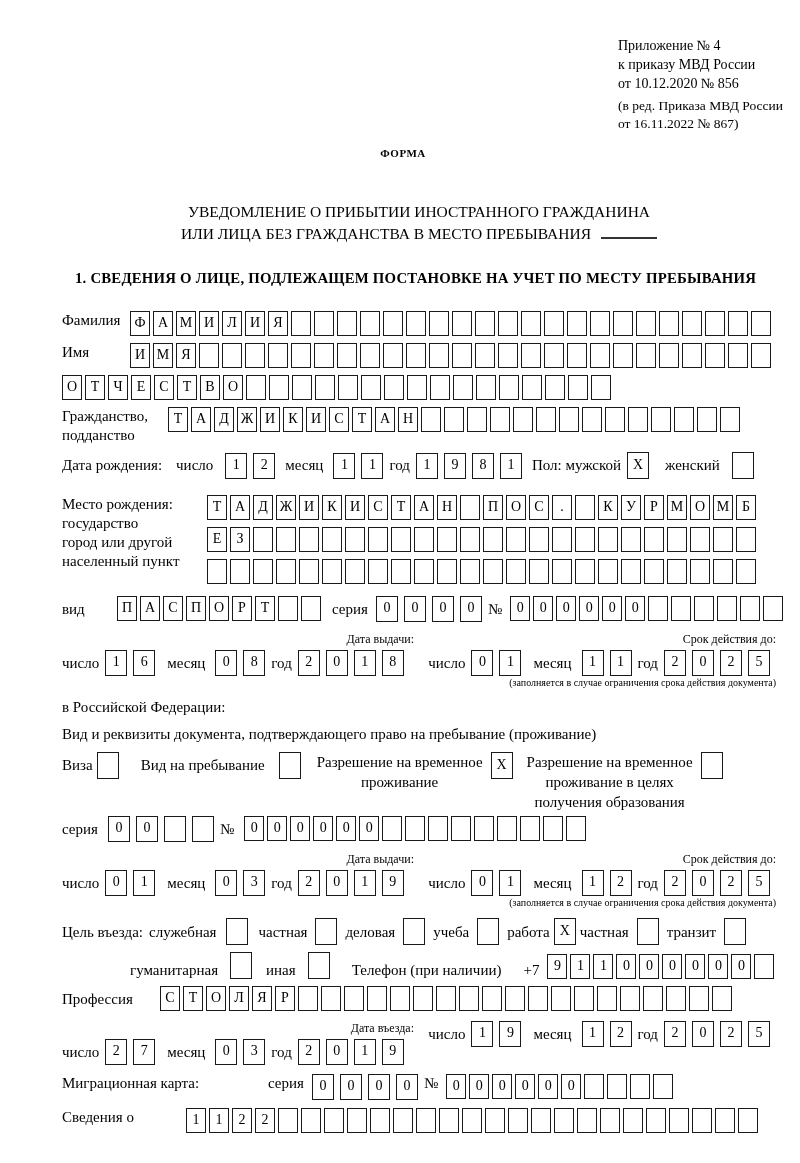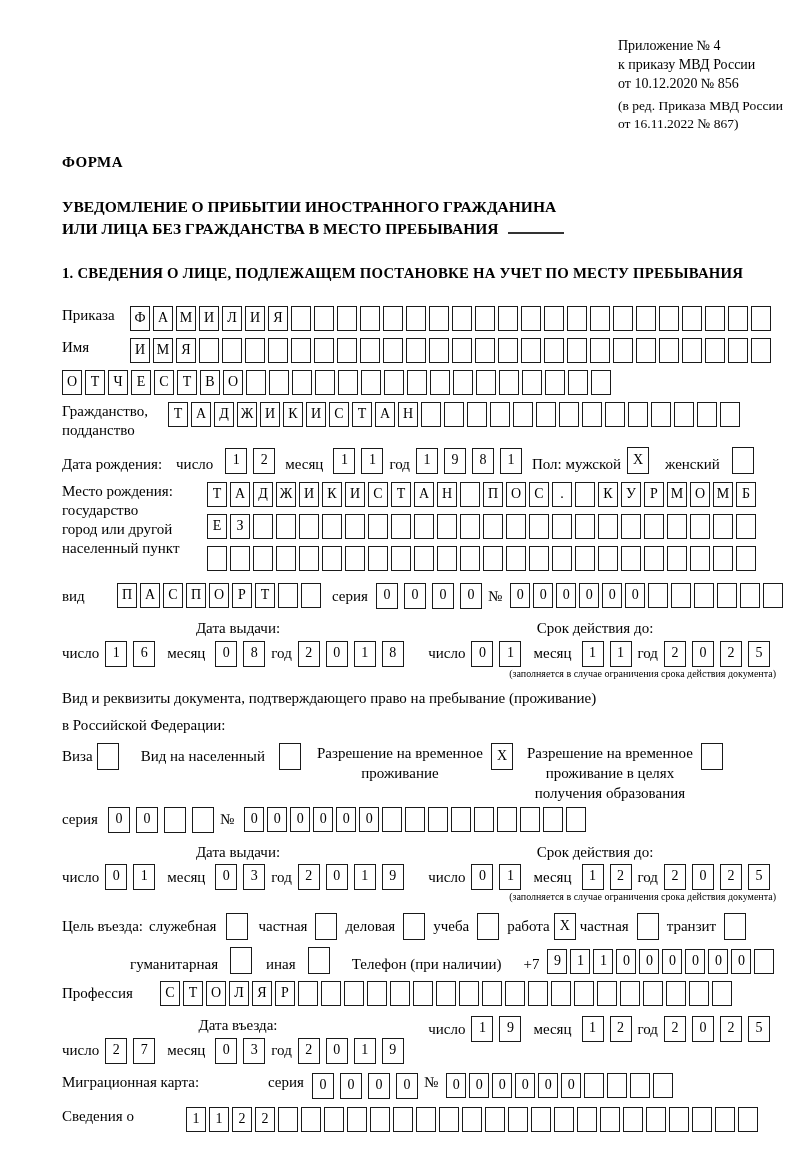--- a/index.html
+++ b/index.html
@@ -8,25 +8,25 @@
     padding:36px 24px 20px 62px;
     font-family:"Liberation Serif","DejaVu Serif",serif;
     color:#000;font-size:15px;line-height:1.25;
     position:relative;background:#fff;
   }
   
   .appendix{margin-left:556px;width:200px;}
   .ap-line{font-size:14px;line-height:19px;white-space:nowrap;}
   .ap-line.small{font-size:13.5px;line-height:18px;}
   .ap-gap{height:4px;}
-  .forma{margin-top:20px;text-align:left;padding-right:32px;font-weight:bold;font-size:15px;letter-spacing:.5px;}
+  .forma{margin-top:14px;text-align:center;padding-right:32px;font-weight:bold;font-size:11px;letter-spacing:.5px;}
   
-  .title{margin-top:24px;font-weight:bold;font-size:15.5px;line-height:22px;}
+  .title{margin-top:40px;text-align:center;font-weight:normal;font-size:15.5px;line-height:22px;}
   .title-underline{display:inline-block;width:56px;border-bottom:2px solid #333;height:14px;margin-left:10px;}
-  .section-heading{margin-top:24px;margin-bottom:24px;font-weight:bold;font-size:14.8px;letter-spacing:.2px;}
+  .section-heading{margin-top:24px;margin-bottom:24px;font-weight:bold;font-size:14.8px;letter-spacing:.2px;margin-left:13px;}
   
   .row{display:flex;align-items:flex-start;margin-bottom:7px;flex-wrap:nowrap;}
   .rowline{display:flex;align-items:center;flex-wrap:nowrap;}
   .lbl{flex-shrink:0;}
   
   .cells{display:inline-flex;flex-wrap:nowrap;flex-shrink:0;}
   .cell{
     flex:0 0 auto;box-sizing:border-box;width:20px;height:25px;
     border:1.6px solid #1a1a1a;margin-right:3px;
     font-size:14px;line-height:21px;text-align:center;background:#fff;
@@ -43,21 +43,21 @@
   .w-citizenship{width:106px;}
   .w-birthplace{width:145px;}
   .w-kind{width:55px;}
   .w-profession{width:98px;}
   .w-migcard{width:152px;}
   .w-rep{width:124px;}
   .multi div{line-height:19px;}
   
   .doc-title{text-align:center;font-weight:bold;font-size:14.5px;margin:4px 0 8px;}
   .dgroup{flex-shrink:0;}
-  .dg-title{text-align:center;font-size:15px;margin-bottom:3px;}
+  .dg-title{text-align:right;font-size:12px;margin-bottom:3px;}
   .dgl{width:352px;}
   .dgr{flex-grow:1;}
   .note{text-align:right;font-size:10px;margin:1px 0 9px;}
   .intro{margin-bottom:8px;}
   .opt-text{text-align:center;line-height:20px;flex-shrink:1;}
   .permit-row{align-items:flex-start;margin-bottom:4px;}
   .rep-rows .cells{margin-bottom:8px;}
 </style>
 </head>
 <body>
@@ -76,21 +76,21 @@
   <div class="forma">ФОРМА</div>
 
   <div class="title">
     <div>УВЕДОМЛЕНИЕ О ПРИБЫТИИ ИНОСТРАННОГО ГРАЖДАНИНА</div>
     <div><span>ИЛИ ЛИЦА БЕЗ ГРАЖДАНСТВА В МЕСТО ПРЕБЫВАНИЯ</span><span class="title-underline"></span></div>
   </div>
 
   <div class="section-heading">1. СВЕДЕНИЯ О ЛИЦЕ, ПОДЛЕЖАЩЕМ ПОСТАНОВКЕ НА УЧЕТ ПО МЕСТУ ПРЕБЫВАНИЯ</div>
 
   <div class="row">
-    <span class="lbl w-surname">Приказа</span>
+    <span class="lbl w-surname">Фамилия</span>
     <span class="cells">
         <span class="cell">Ф</span>
         <span class="cell">А</span>
         <span class="cell">М</span>
         <span class="cell">И</span>
         <span class="cell">Л</span>
         <span class="cell">И</span>
         <span class="cell">Я</span>
         <span class="cell"></span>
         <span class="cell"></span>
@@ -206,21 +206,21 @@
         <span class="cell"></span>
         <span class="cell"></span>
         <span class="cell"></span>
         <span class="cell"></span>
         <span class="cell"></span>
         <span class="cell"></span>
         <span class="cell"></span>
       </span>
   </div>
 
-  <div class="row" style="align-items:flex-end;margin-top:6px;">
+  <div class="row" style="align-items:center;margin-top:6px;">
     <span class="lbl">Дата рождения:</span>
     <span class="lbl ml14">число</span>
     <span class="cells dcells ml12">
         <span class="cell">1</span>
         <span class="cell">2</span>
       </span>
     <span class="lbl ml4">месяц</span>
     <span class="cells dcells ml10">
         <span class="cell">1</span>
         <span class="cell">1</span>
@@ -235,21 +235,21 @@
     <span class="lbl ml4">Пол: мужской</span>
     <span class="cells cb ml6">
         <span class="cell">X</span>
       </span>
     <span class="lbl ml16">женский</span>
     <span class="cells cb ml12">
         <span class="cell"></span>
       </span>
   </div>
 
-  <div class="row" style="margin-top:8px;">
+  <div class="row" style="margin-top:16px;">
     <span class="lbl w-birthplace multi">
       <div>Место рождения:</div>
       <div>государство</div>
       <div>город или другой</div>
       <div>населенный пункт</div>
     </span>
     <span class="multi">
       <div class="cells" style="margin-bottom:7px;">
           <span class="cell">Т</span>
           <span class="cell">А</span>
@@ -410,29 +410,29 @@
             <span class="cell">2</span>
             <span class="cell">0</span>
             <span class="cell">2</span>
             <span class="cell">5</span>
           </span>
       </div>
     </div>
   </div>
   <div class="note">(заполняется в случае ограничения срока действия документа)</div>
 
+  <div class="intro">в Российской Федерации:</div>
   <div class="intro">Вид и реквизиты документа, подтверждающего право на пребывание (проживание)</div>
-  <div class="intro">в Российской Федерации:</div>
 
   <div class="row permit-row">
     <span class="lbl" style="padding-top:4px;">Виза</span>
     <span class="cells cb ml4">
         <span class="cell"></span>
       </span>
-    <span class="lbl ml22" style="padding-top:4px;">Вид на населенный</span>
+    <span class="lbl ml22" style="padding-top:4px;">Вид на пребывание</span>
     <span class="cells cb ml14">
         <span class="cell"></span>
       </span>
     <span class="opt-text ml16">
       <div>Разрешение на временное</div>
       <div>проживание</div>
     </span>
     <span class="cells cb ml8">
         <span class="cell">X</span>
       </span>

